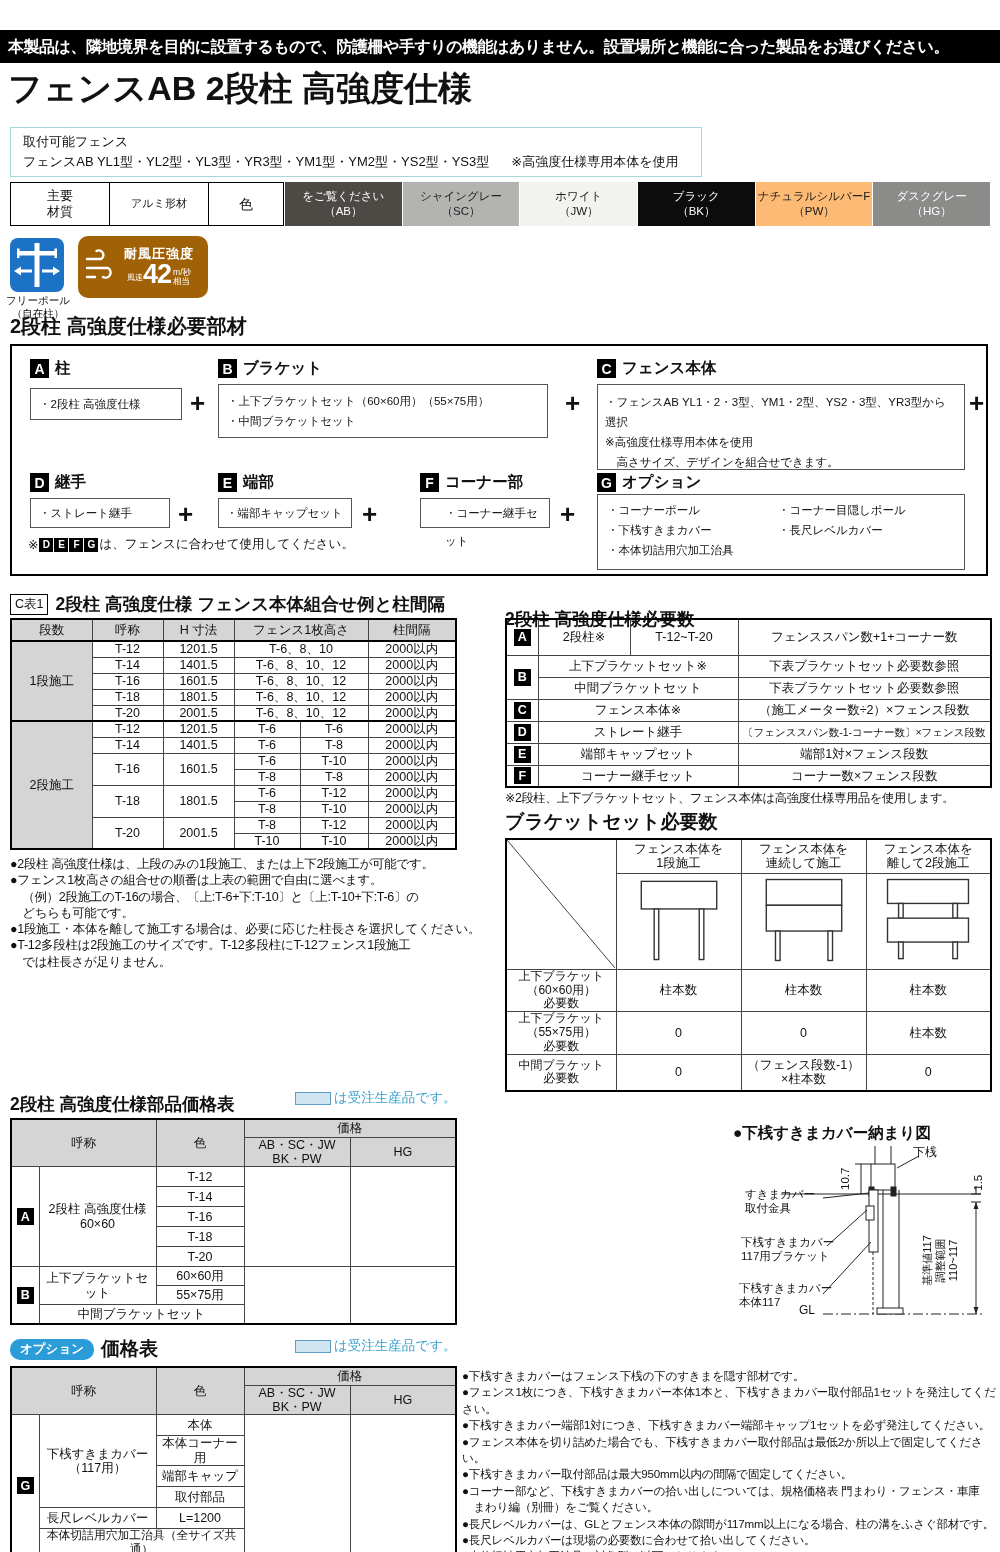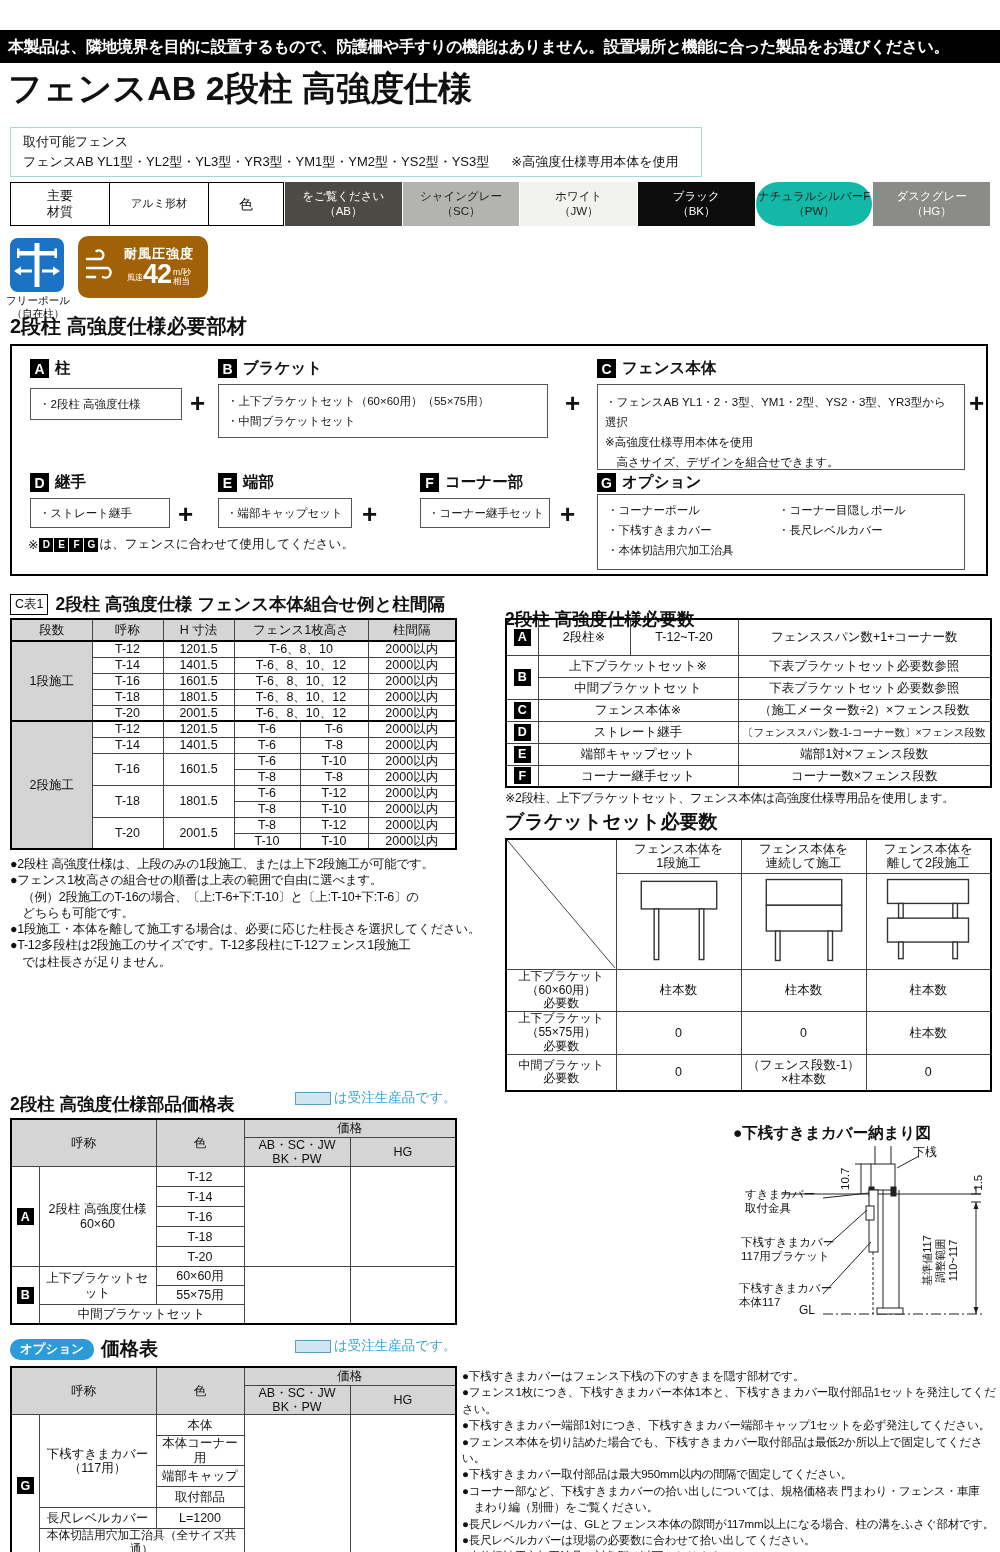--- a/index.html
+++ b/index.html
@@ -109,21 +109,21 @@
       <span>（SC）</span>
     </div>
     <div class="msw" style="background-color: rgb(242, 242, 238); color: rgb(26, 26, 26);">
       <span>ホワイト</span>
       <span>（JW）</span>
     </div>
     <div class="msw" style="background-color: rgb(12, 12, 12); color: rgb(255, 255, 255);">
       <span>ブラック</span>
       <span>（BK）</span>
     </div>
-    <div class="msw" style="background-color: #14b8a6; color: rgb(26, 26, 26); border-radius: 22px;">
+    <div class="msw" style="background-color: #fdba74; color: rgb(26, 26, 26);">
       <span>ナチュラルシルバーF</span>
       <span>（PW）</span>
     </div>
     <div class="msw" style="background-color: rgb(139, 139, 137); color: rgb(255, 255, 255);">
       <span>ダスクグレー</span>
       <span>（HG）</span>
     </div>
   </div>
 
   <div class="abs fpicon" style="background-color: rgb(28, 114, 196);">
@@ -199,21 +199,21 @@
       <span class="lsq">E</span>
       <span>端部</span>
     </div>
     <div class="pitem" style="left:206px;top:152px;width:134px;height:30px;line-height:28px;padding-left:7px">・端部キャップセット</div>
     <div class="plus" style="left:350px;top:153px">+</div>
 
     <div class="plab" style="left:408px;top:126px">
       <span class="lsq">F</span>
       <span>コーナー部</span>
     </div>
-    <div class="pitem" style="left:408px;top:152px;width:130px;height:30px;line-height:28px;padding-left:7px">・コーナー継手セット</div>
+    <div class="pitem" style="left:408px;top:152px;width:130px;height:30px;line-height:28px;padding-left:24px">・コーナー継手セット</div>
     <div class="plus" style="left:548px;top:153px">+</div>
 
     <div class="plab" style="left:585px;top:126px">
       <span class="lsq">G</span>
       <span>オプション</span>
     </div>
     <div class="pitem" style="left:585px;top:148px;width:368px;height:76px;box-sizing:border-box">
       <div style="position:absolute;left:9px;top:5px;line-height:1.75">
         <div>・コーナーポール</div>
         <div>・下桟すきまカバー</div>

